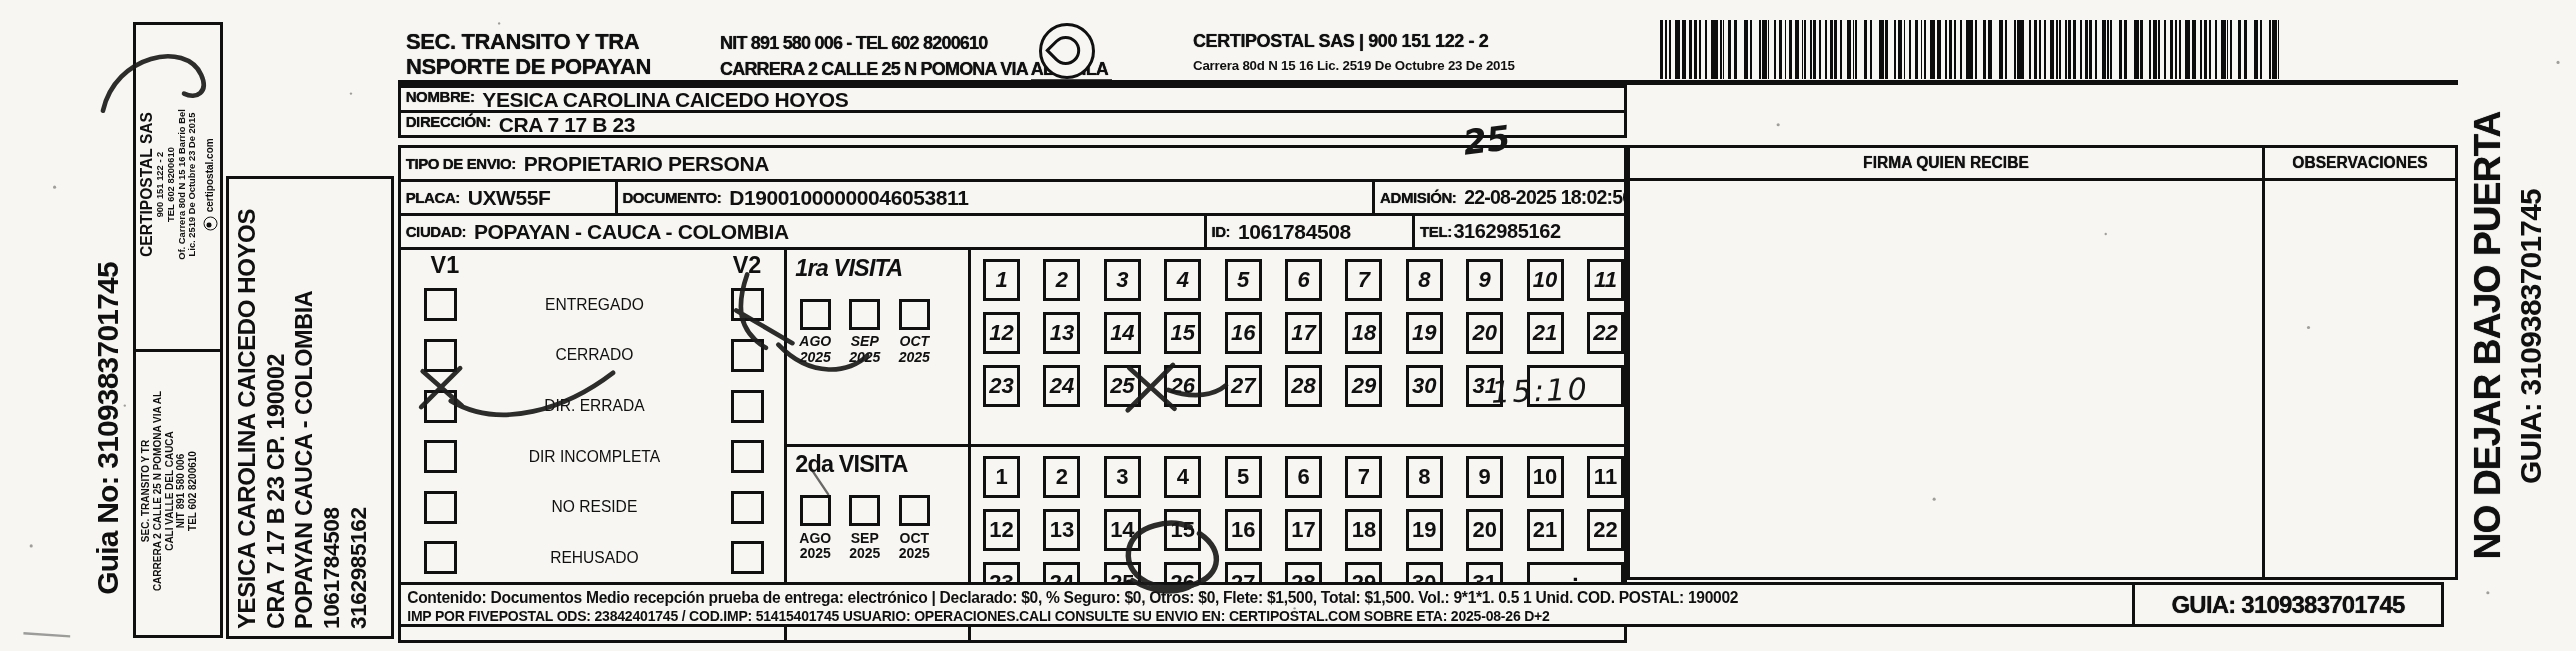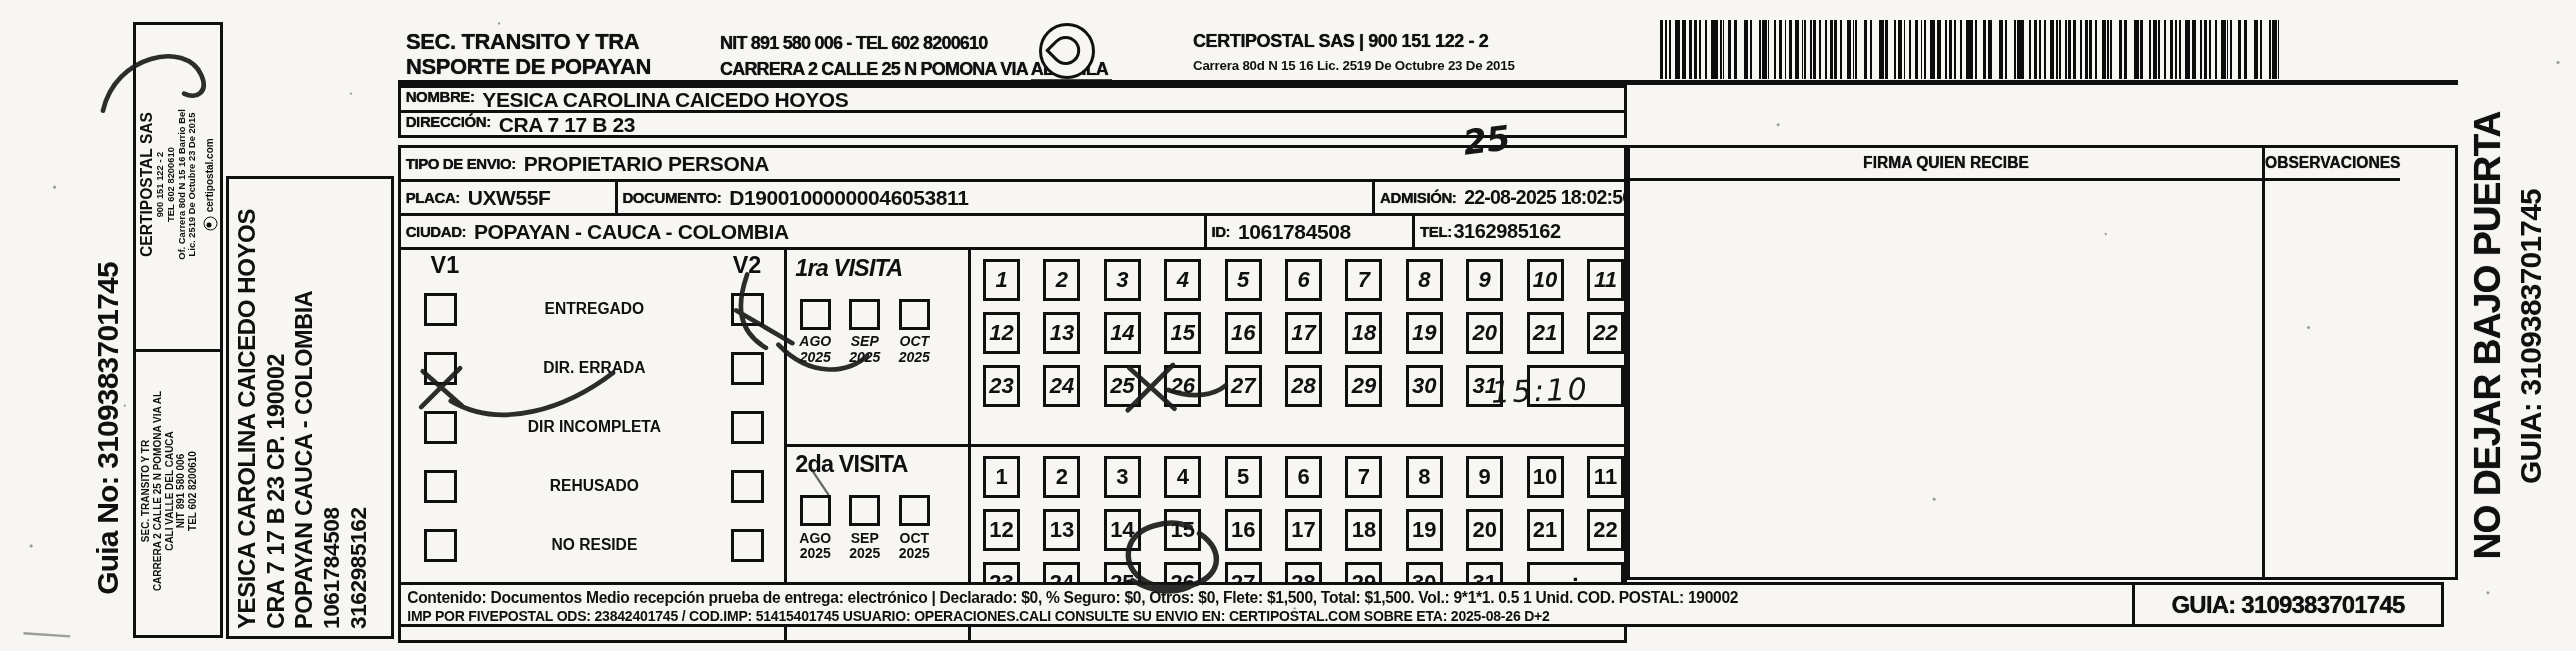--- a/index.html
+++ b/index.html
@@ -67,40 +67,40 @@
   .c-id{width:201px;border-right:3.9px solid #101010;}
   .c-tel{flex:1;border-radius:13px;}
   .row-visits{flex:1;display:flex;min-height:0;}
 
   
   .statuses{width:340px;border-right:3.9px solid #101010;display:flex;flex-direction:column;padding:1.6px 20px 6.2px 23.4px;}
   .vheaders{display:flex;justify-content:space-between;font-size:23.4px;font-weight:bold;padding:0 3.1px 0 6.2px;height:28px;}
   .status-rows{flex:1;display:flex;flex-direction:column;justify-content:space-around;}
   .s-row{display:flex;align-items:center;}
   .s-box{width:33px;height:33px;border:3.9px solid #101010;box-sizing:border-box;background:#f7f6f2;}
-  .s-label{flex:1;text-align:center;font-size:15.6px;font-weight:bold;letter-spacing:0;}
+  .s-label{flex:1;text-align:center;font-size:15.6px;font-weight:normal;letter-spacing:0;}
 
   
   .visits-col{flex:1;display:flex;flex-direction:column;min-width:0;}
   .visit{flex:1;display:flex;min-height:0;}
   .visit.first{border-bottom:3.9px solid #101010;font-style:italic;}
   .v-left{width:189px;border-right:3.9px solid #101010;padding:4.7px 0 0 7.8px;box-sizing:border-box;}
   .v-title{font-size:23.4px;font-weight:bold;letter-spacing:-0.8px;}
   .v-months{margin-top:17px;display:flex;gap:12.5px;padding-left:1.6px;}
   .month{display:flex;flex-direction:column;align-items:center;width:37px;}
   .m-box{width:31px;height:31px;border:3.9px solid #101010;box-sizing:border-box;}
   .m-lab{margin-top:4.7px;font-size:14px;font-weight:bold;line-height:1.1;text-align:center;}
   .v-days{flex:1;padding:9.4px 0 0 12.5px;display:grid;grid-template-columns:repeat(11,37px);column-gap:23.4px;row-gap:11px;align-content:start;}
   .day{width:37px;height:42px;border:3.9px solid #101010;box-sizing:border-box;display:flex;align-items:center;justify-content:center;font-size:22px;font-weight:bold;}
   .time-box{grid-column:10 / span 2;width:auto;font-size:23.4px;}
 
   
   .firma-table{left:1627px;top:145px;width:831px;height:435px;border:3.9px solid #101010;display:flex;background:#f7f6f2;}
   .f-col1{width:632px;border-right:3.9px solid #101010;display:flex;flex-direction:column;}
-  .f-col2{flex:1;display:flex;flex-direction:row;}
+  .f-col2{flex:1;display:flex;flex-direction:column;}
   .f-head{height:30px;border-bottom:3.9px solid #101010;display:flex;align-items:center;justify-content:center;font-size:15.6px;font-weight:bold;}
   .f-body{flex:1;}
 
   
   .footer-strip{left:398px;top:582px;width:2046px;height:45px;border:3.1px solid #101010;display:flex;background:#f7f6f2;}
   .foot-text{flex:1;padding:3.9px 6.2px;overflow:hidden;white-space:nowrap;}
   .foot-l1{font-size:15.6px;font-weight:bold;letter-spacing:-0.3px;}
   .foot-l2{font-size:14px;font-weight:bold;letter-spacing:-0.2px;margin-top:1.6px;}
   .foot-guia{width:306px;border-left:3.9px solid #101010;display:flex;align-items:center;justify-content:center;font-size:24px;font-weight:bold;letter-spacing:-0.8px;white-space:nowrap;}
 
@@ -224,36 +224,41 @@
           <span>V2</span>
         </div>
         <div class="status-rows" id="status-rows">
             <div class="s-row">
               <div class="s-box"></div>
               <div class="s-label">ENTREGADO</div>
               <div class="s-box"></div>
             </div>
             <div class="s-row">
               <div class="s-box"></div>
+              <div class="s-label">CERRADO</div>
+              <div class="s-box"></div>
+            </div>
+            <div class="s-row">
+              <div class="s-box"></div>
               <div class="s-label">DIR. ERRADA</div>
               <div class="s-box"></div>
             </div>
             <div class="s-row">
               <div class="s-box"></div>
               <div class="s-label">DIR INCOMPLETA</div>
               <div class="s-box"></div>
             </div>
             <div class="s-row">
               <div class="s-box"></div>
+              <div class="s-label">NO RESIDE</div>
+              <div class="s-box"></div>
+            </div>
+            <div class="s-row">
+              <div class="s-box"></div>
               <div class="s-label">REHUSADO</div>
-              <div class="s-box"></div>
-            </div>
-            <div class="s-row">
-              <div class="s-box"></div>
-              <div class="s-label">NO RESIDE</div>
               <div class="s-box"></div>
             </div>
             <div class="s-row">
               <div class="s-box"></div>
               <div class="s-label">DIFICIL ACCESO</div>
               <div class="s-box"></div>
             </div>
           </div>
       </div>
       <div class="visits-col">

